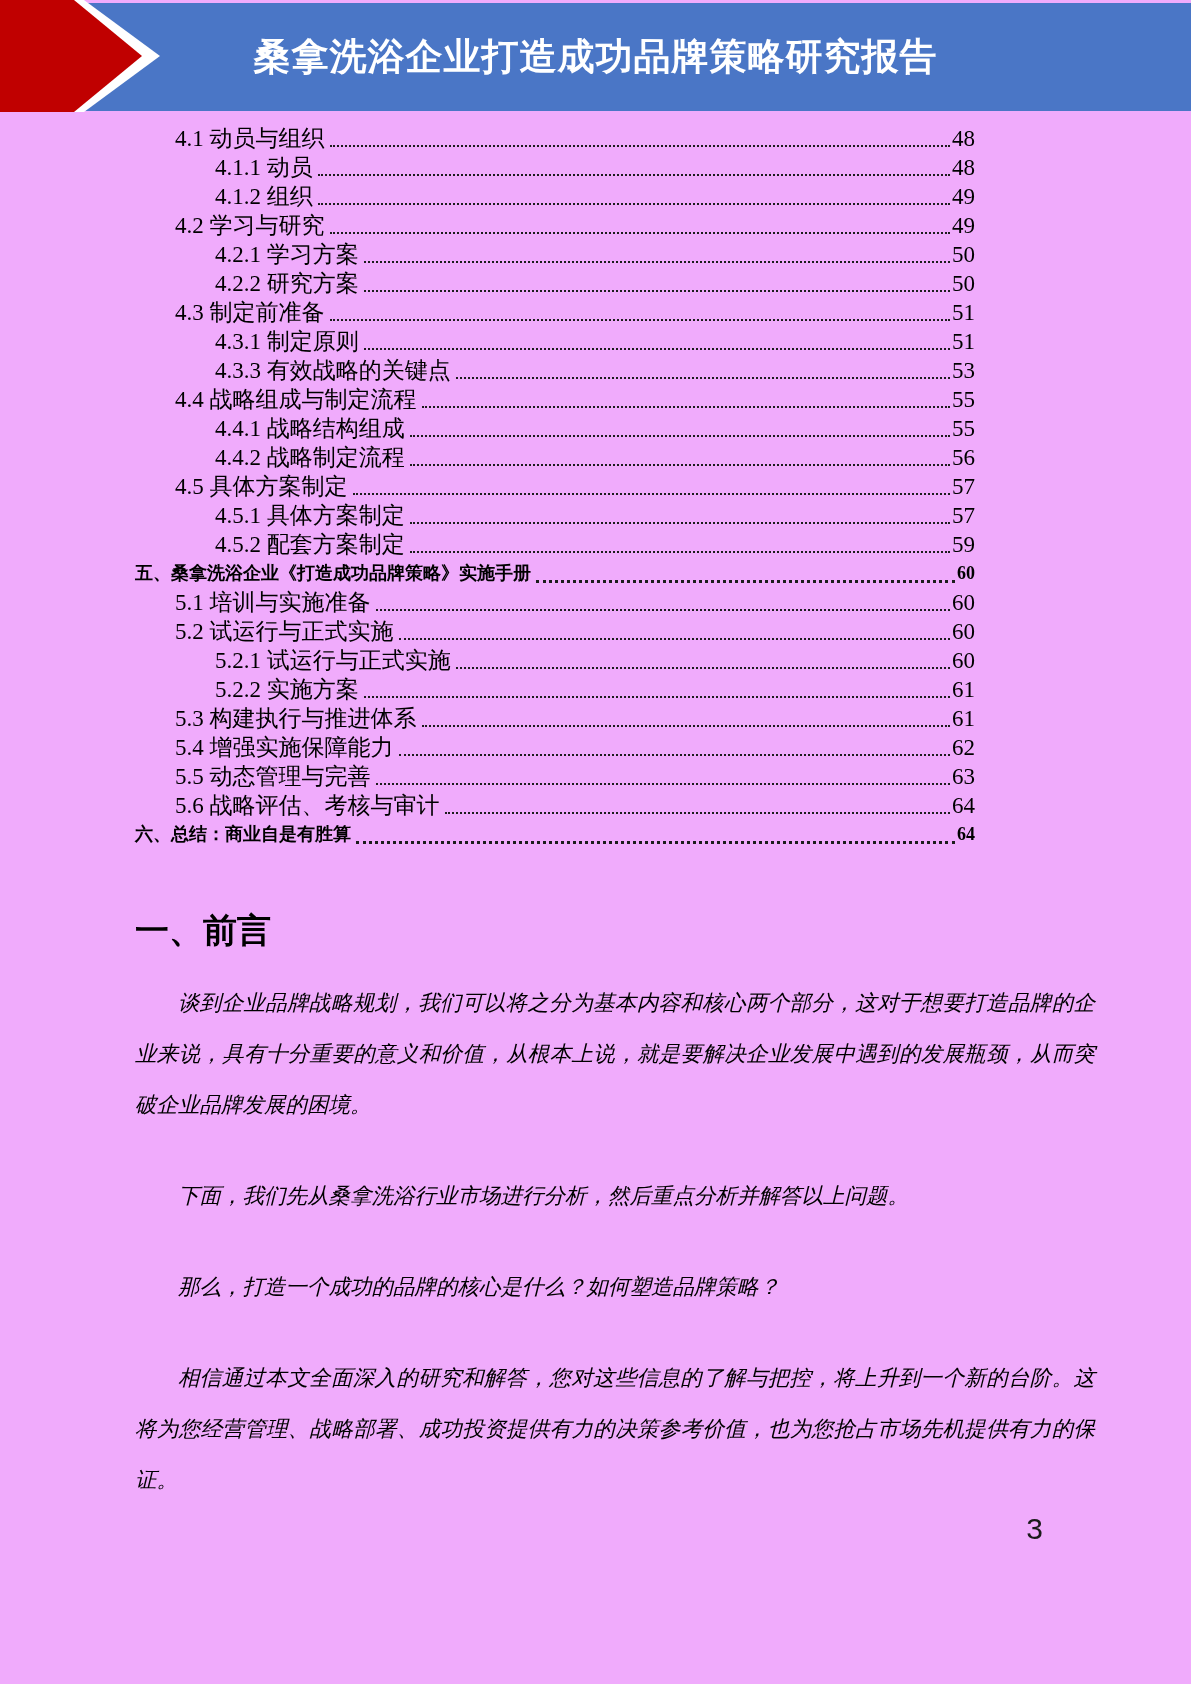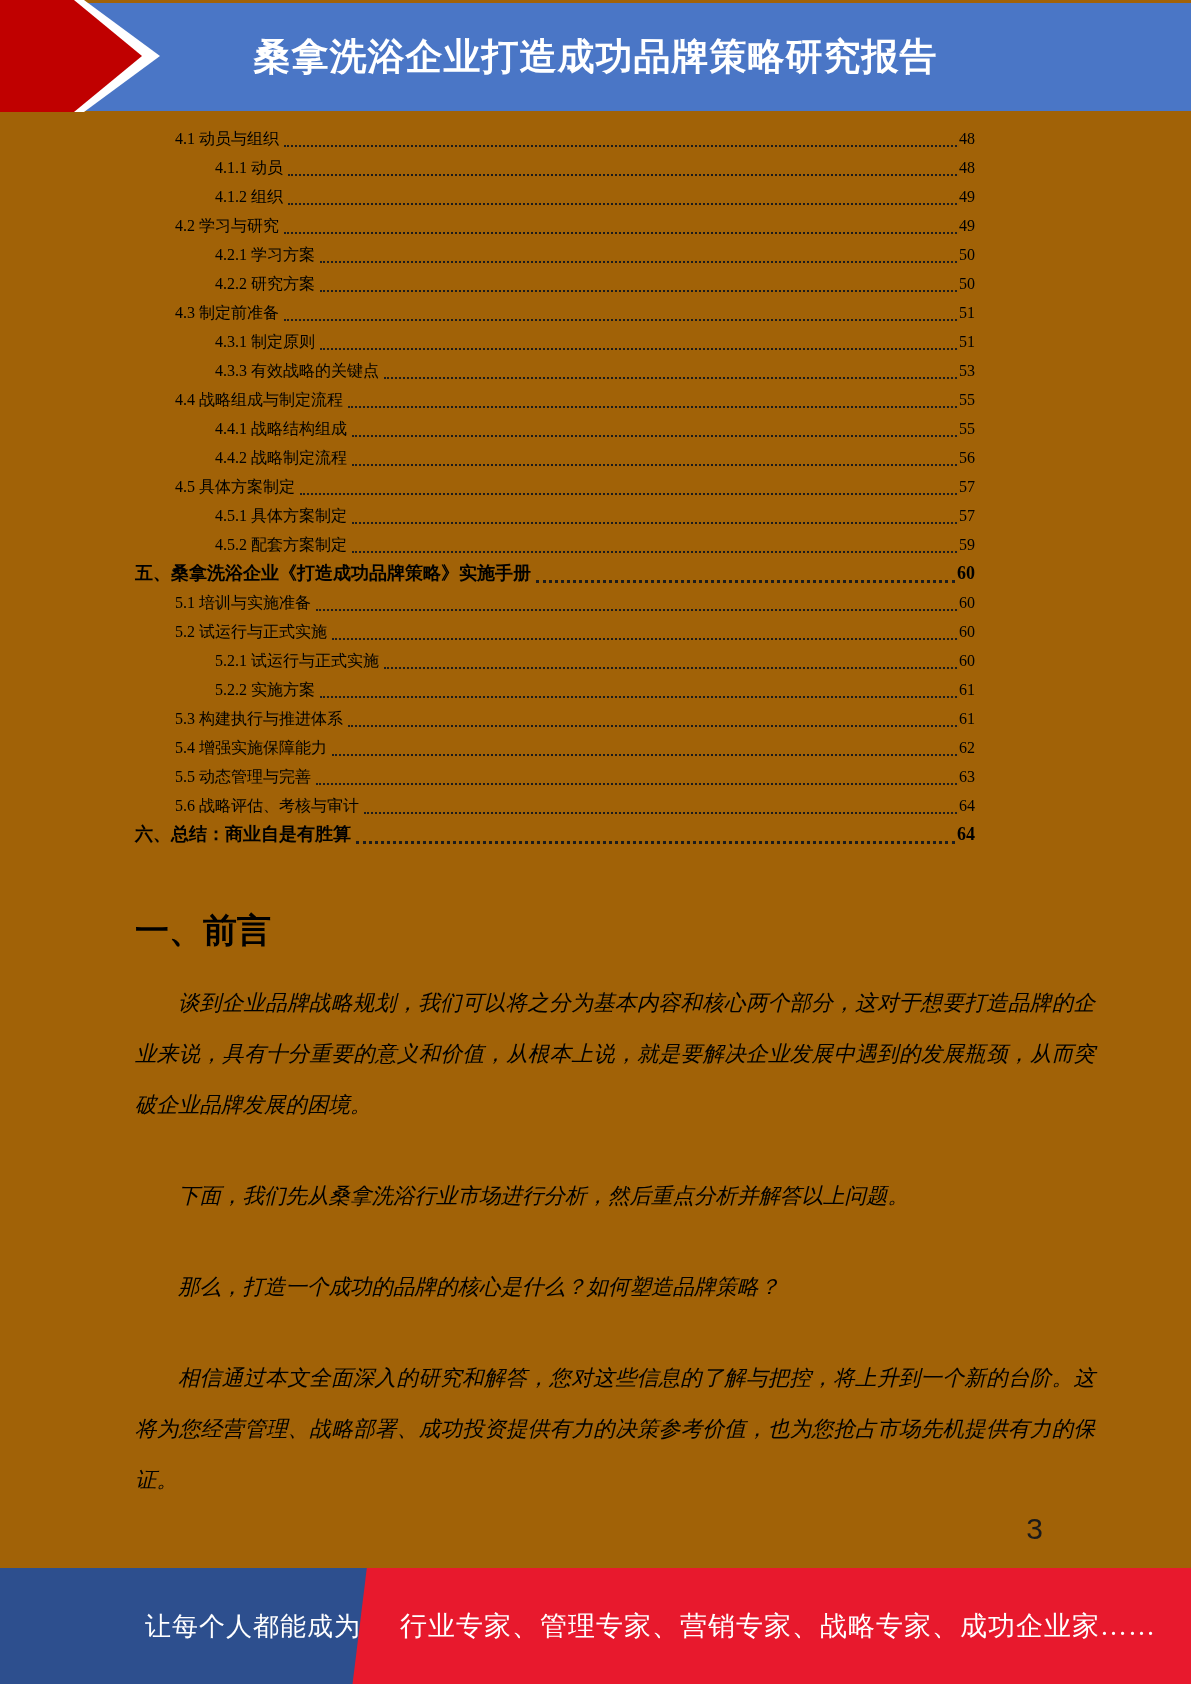--- a/index.html
+++ b/index.html
@@ -1,20 +1,20 @@
 <!DOCTYPE html>
 <html style="--header-blue: #4a76c6; --arrow-red: #c00000; --footer-blue: #2d4f8e; --footer-red: #e8192d;"><head>
 <meta charset="utf-8">
 <style>
   html,body{margin:0;padding:0;background:#9a9a9a;}
   .page{
     position:relative;
     width:1191px;height:1684px;
     margin:0 auto;
-    background:#a16207;
+    background:#f0abfc;
     overflow:hidden;
     font-family:"Liberation Serif","DejaVu Serif",serif;
     color:#000;
   }
 
   
   .banner{
     position:absolute;top:3px;left:0;width:1191px;height:108px;
     background:var(--header-blue,#4a76c6);
   }
@@ -26,21 +26,21 @@
     font-weight:bold;font-size:37px;color:#ffffff;letter-spacing:1px;
     white-space:nowrap;
   }
 
   
   .toc{
     position:absolute;top:124px;left:135px;width:840px;
   }
   .toc-row{
     display:flex;align-items:flex-end;height:29px;
-    font-size:16px;line-height:29px;white-space:nowrap;
+    font-size:23px;line-height:29px;white-space:nowrap;
   }
   .toc-row .toc-label{flex:0 0 auto;}
   .toc-row .toc-leader{
     flex:1 1 auto;min-width:16px;
     border-bottom:2px dotted #1c1c1c;
     margin:0 2px 6px 5px;
   }
   .toc-row .toc-page{flex:0 0 auto;}
   .toc-row.lvl1{padding-left:40px;}
   .toc-row.lvl2{padding-left:80px;}
@@ -232,19 +232,14 @@
 
   <div class="body-text">
     <p>谈到企业品牌战略规划，我们可以将之分为基本内容和核心两个部分，这对于想要打造品牌的企业来说，具有十分重要的意义和价值，从根本上说，就是要解决企业发展中遇到的发展瓶颈，从而突破企业品牌发展的困境。</p>
     <p>下面，我们先从桑拿洗浴行业市场进行分析，然后重点分析并解答以上问题。</p>
     <p>那么，打造一个成功的品牌的核心是什么？如何塑造品牌策略？</p>
     <p>相信通过本文全面深入的研究和解答，您对这些信息的了解与把控，将上升到一个新的台阶。这将为您经营管理、战略部署、成功投资提供有力的决策参考价值，也为您抢占市场先机提供有力的保证。</p>
   </div>
 
   <div class="page-number">3</div>
 
-  <div class="footer">
-    <div class="footer-blue"></div>
-    <div class="footer-slogan-left">让每个人都能成为</div>
-    <div class="footer-slogan-right">行业专家、管理专家、营销专家、战略专家、成功企业家……</div>
-  </div>
 
 </div>
 
 </body></html>

